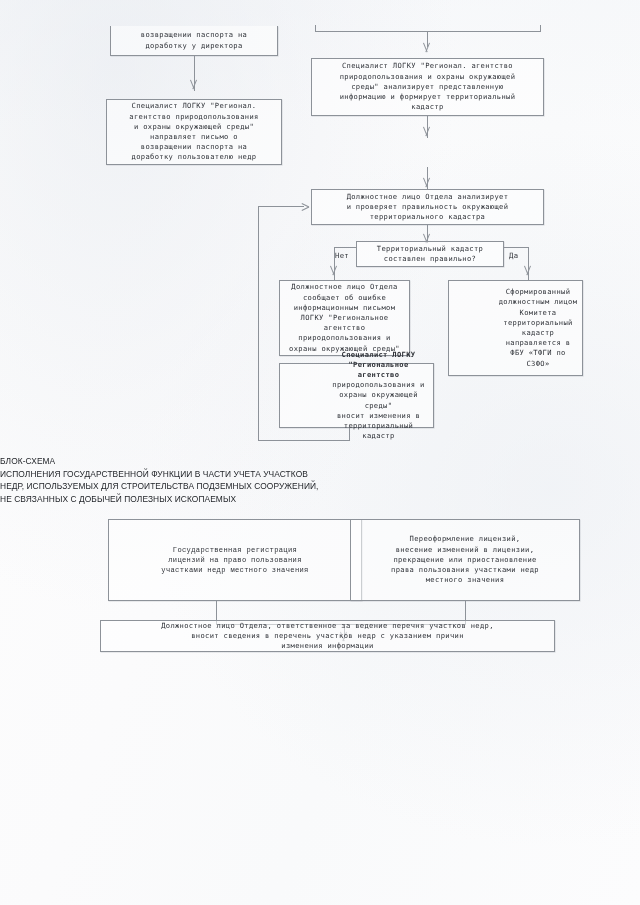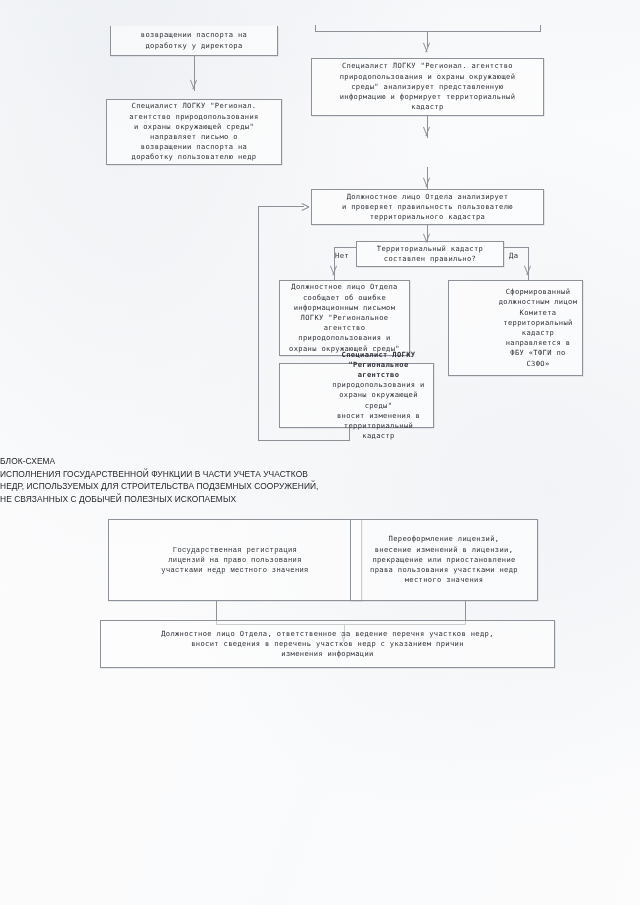--- a/index.html
+++ b/index.html
@@ -186,21 +186,21 @@
 кадастр</div>
 
   <div class="vline" style="left:427px; top:116px; height:22px;"></div>
   <div class="vee" style="left:422px; top:127px;"></div>
 
 
   <div class="vline" style="left:427px; top:167px; height:22px;"></div>
   <div class="vee" style="left:422px; top:178px;"></div>
 
   <div class="box" style="left:311px; top:189px; width:233px; height:36px;">Должностное лицо Отдела анализирует
-и проверяет правильность пользователю
+и проверяет правильность окружающей
 территориального кадастра</div>
 
   <div class="vline" style="left:427px; top:225px; height:18px;"></div>
   <div class="vee" style="left:422px; top:234px;"></div>
 
   <div class="decision" style="left:356px; top:241px; width:148px; height:26px;">Территориальный кадастр
 составлен правильно?</div>
 
   <div class="hline" style="left:334px; top:247px; width:23px;"></div>
   <div class="vline" style="left:334px; top:247px; height:34px;"></div>
@@ -245,29 +245,29 @@
     <span class="t-line">БЛОК-СХЕМА</span>
     <span class="t-line">ИСПОЛНЕНИЯ ГОСУДАРСТВЕННОЙ ФУНКЦИИ В ЧАСТИ УЧЕТА УЧАСТКОВ</span>
     <span class="t-line">НЕДР, ИСПОЛЬЗУЕМЫХ ДЛЯ СТРОИТЕЛЬСТВА ПОДЗЕМНЫХ СООРУЖЕНИЙ,</span>
     <span class="t-line">НЕ СВЯЗАННЫХ С ДОБЫЧЕЙ ПОЛЕЗНЫХ ИСКОПАЕМЫХ</span>
   </div>
 
   <div class="box" style="left:108px; top:519px; width:254px; height:82px;font-family:Liberation Mono, monospace;">Государственная регистрация
 лицензий на право пользования
 участками недр местного значения</div>
 
-  <div class="box" style="left:350px; top:519px; width:188px; height:82px;">Переоформление лицензий,
+  <div class="box" style="left:350px; top:519px; width:230px; height:82px;">Переоформление лицензий,
 внесение изменений в лицензии,
 прекращение или приостановление
 права пользования участками недр
 местного значения</div>
 
   <div class="vline" style="left:216px; top:601px; height:23px;"></div>
   <div class="vline" style="left:465px; top:601px; height:23px;"></div>
   <div class="hline" style="left:216px; top:624px; width:250px;"></div>
   <div class="vline" style="left:344px; top:624px; height:15px;"></div>
   <div class="vee" style="left:339px; top:632px;"></div>
 
-  <div class="box" style="left:100px; top:620px; width:455px; height:48px;">Должностное лицо Отдела, ответственное за ведение перечня участков недр,
+  <div class="box" style="left:100px; top:620px; width:455px; height:32px;">Должностное лицо Отдела, ответственное за ведение перечня участков недр,
 вносит сведения в перечень участков недр с указанием причин
 изменения информации</div>
 
 </div>
 
 </body></html>

